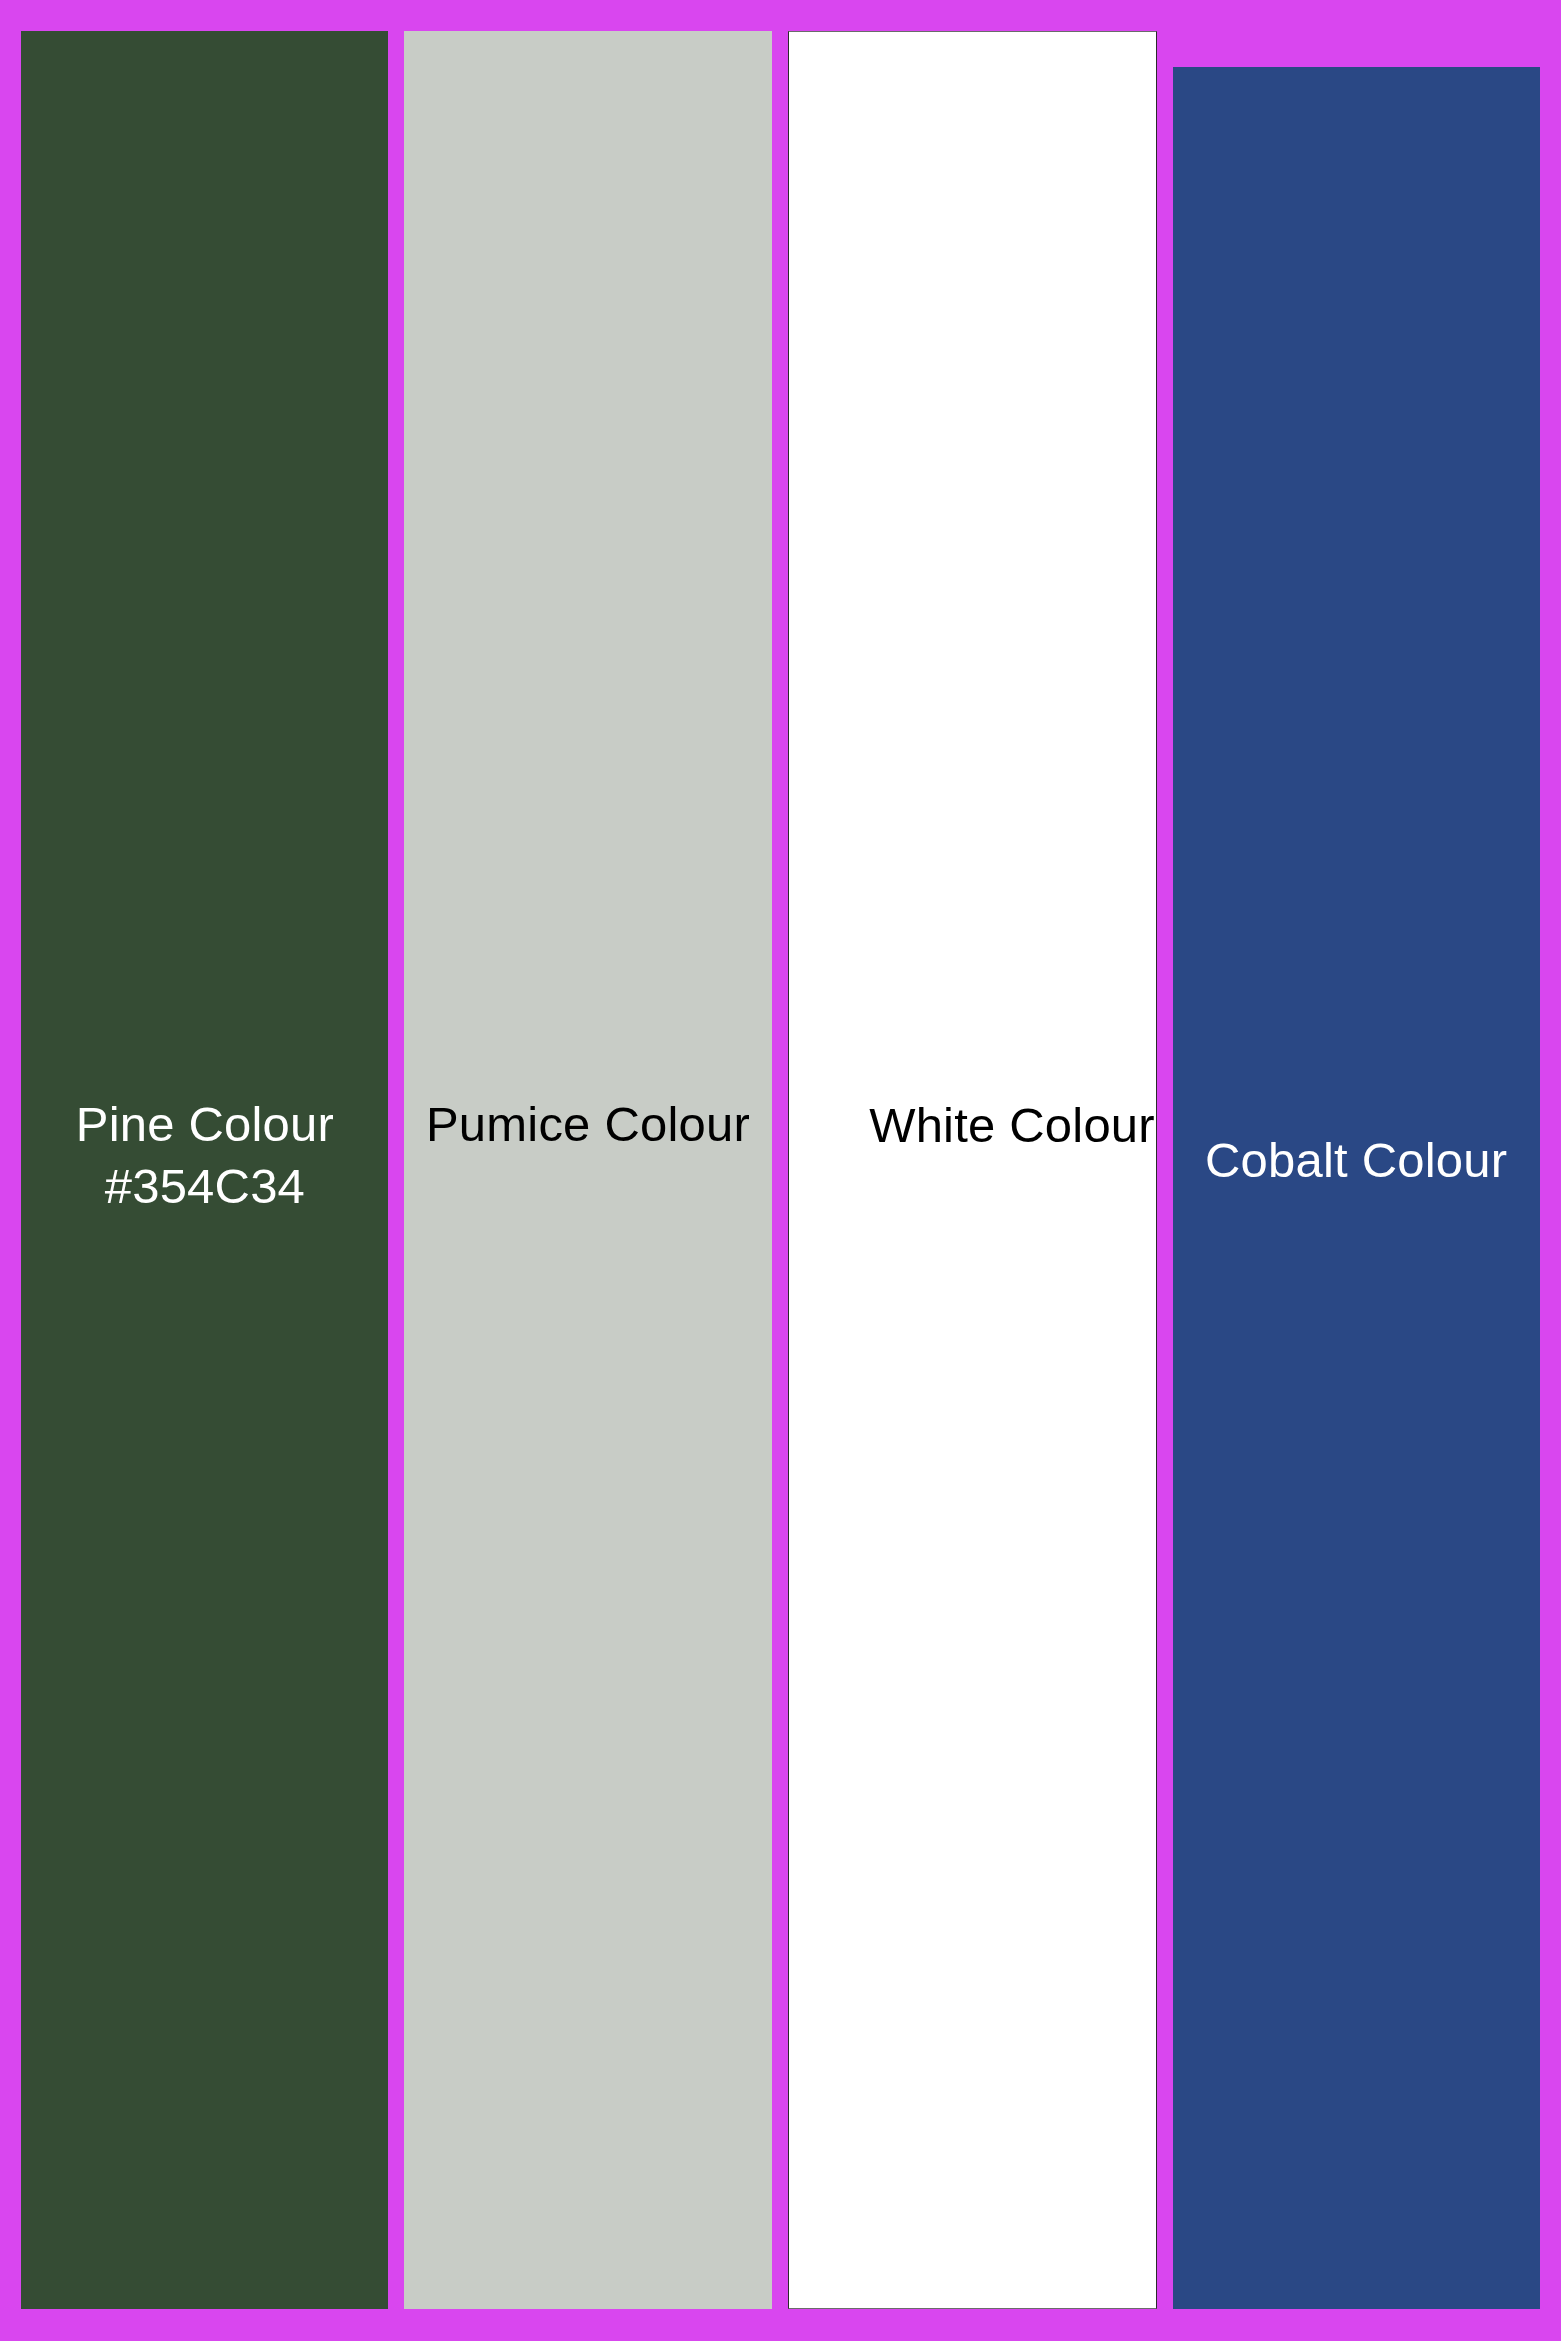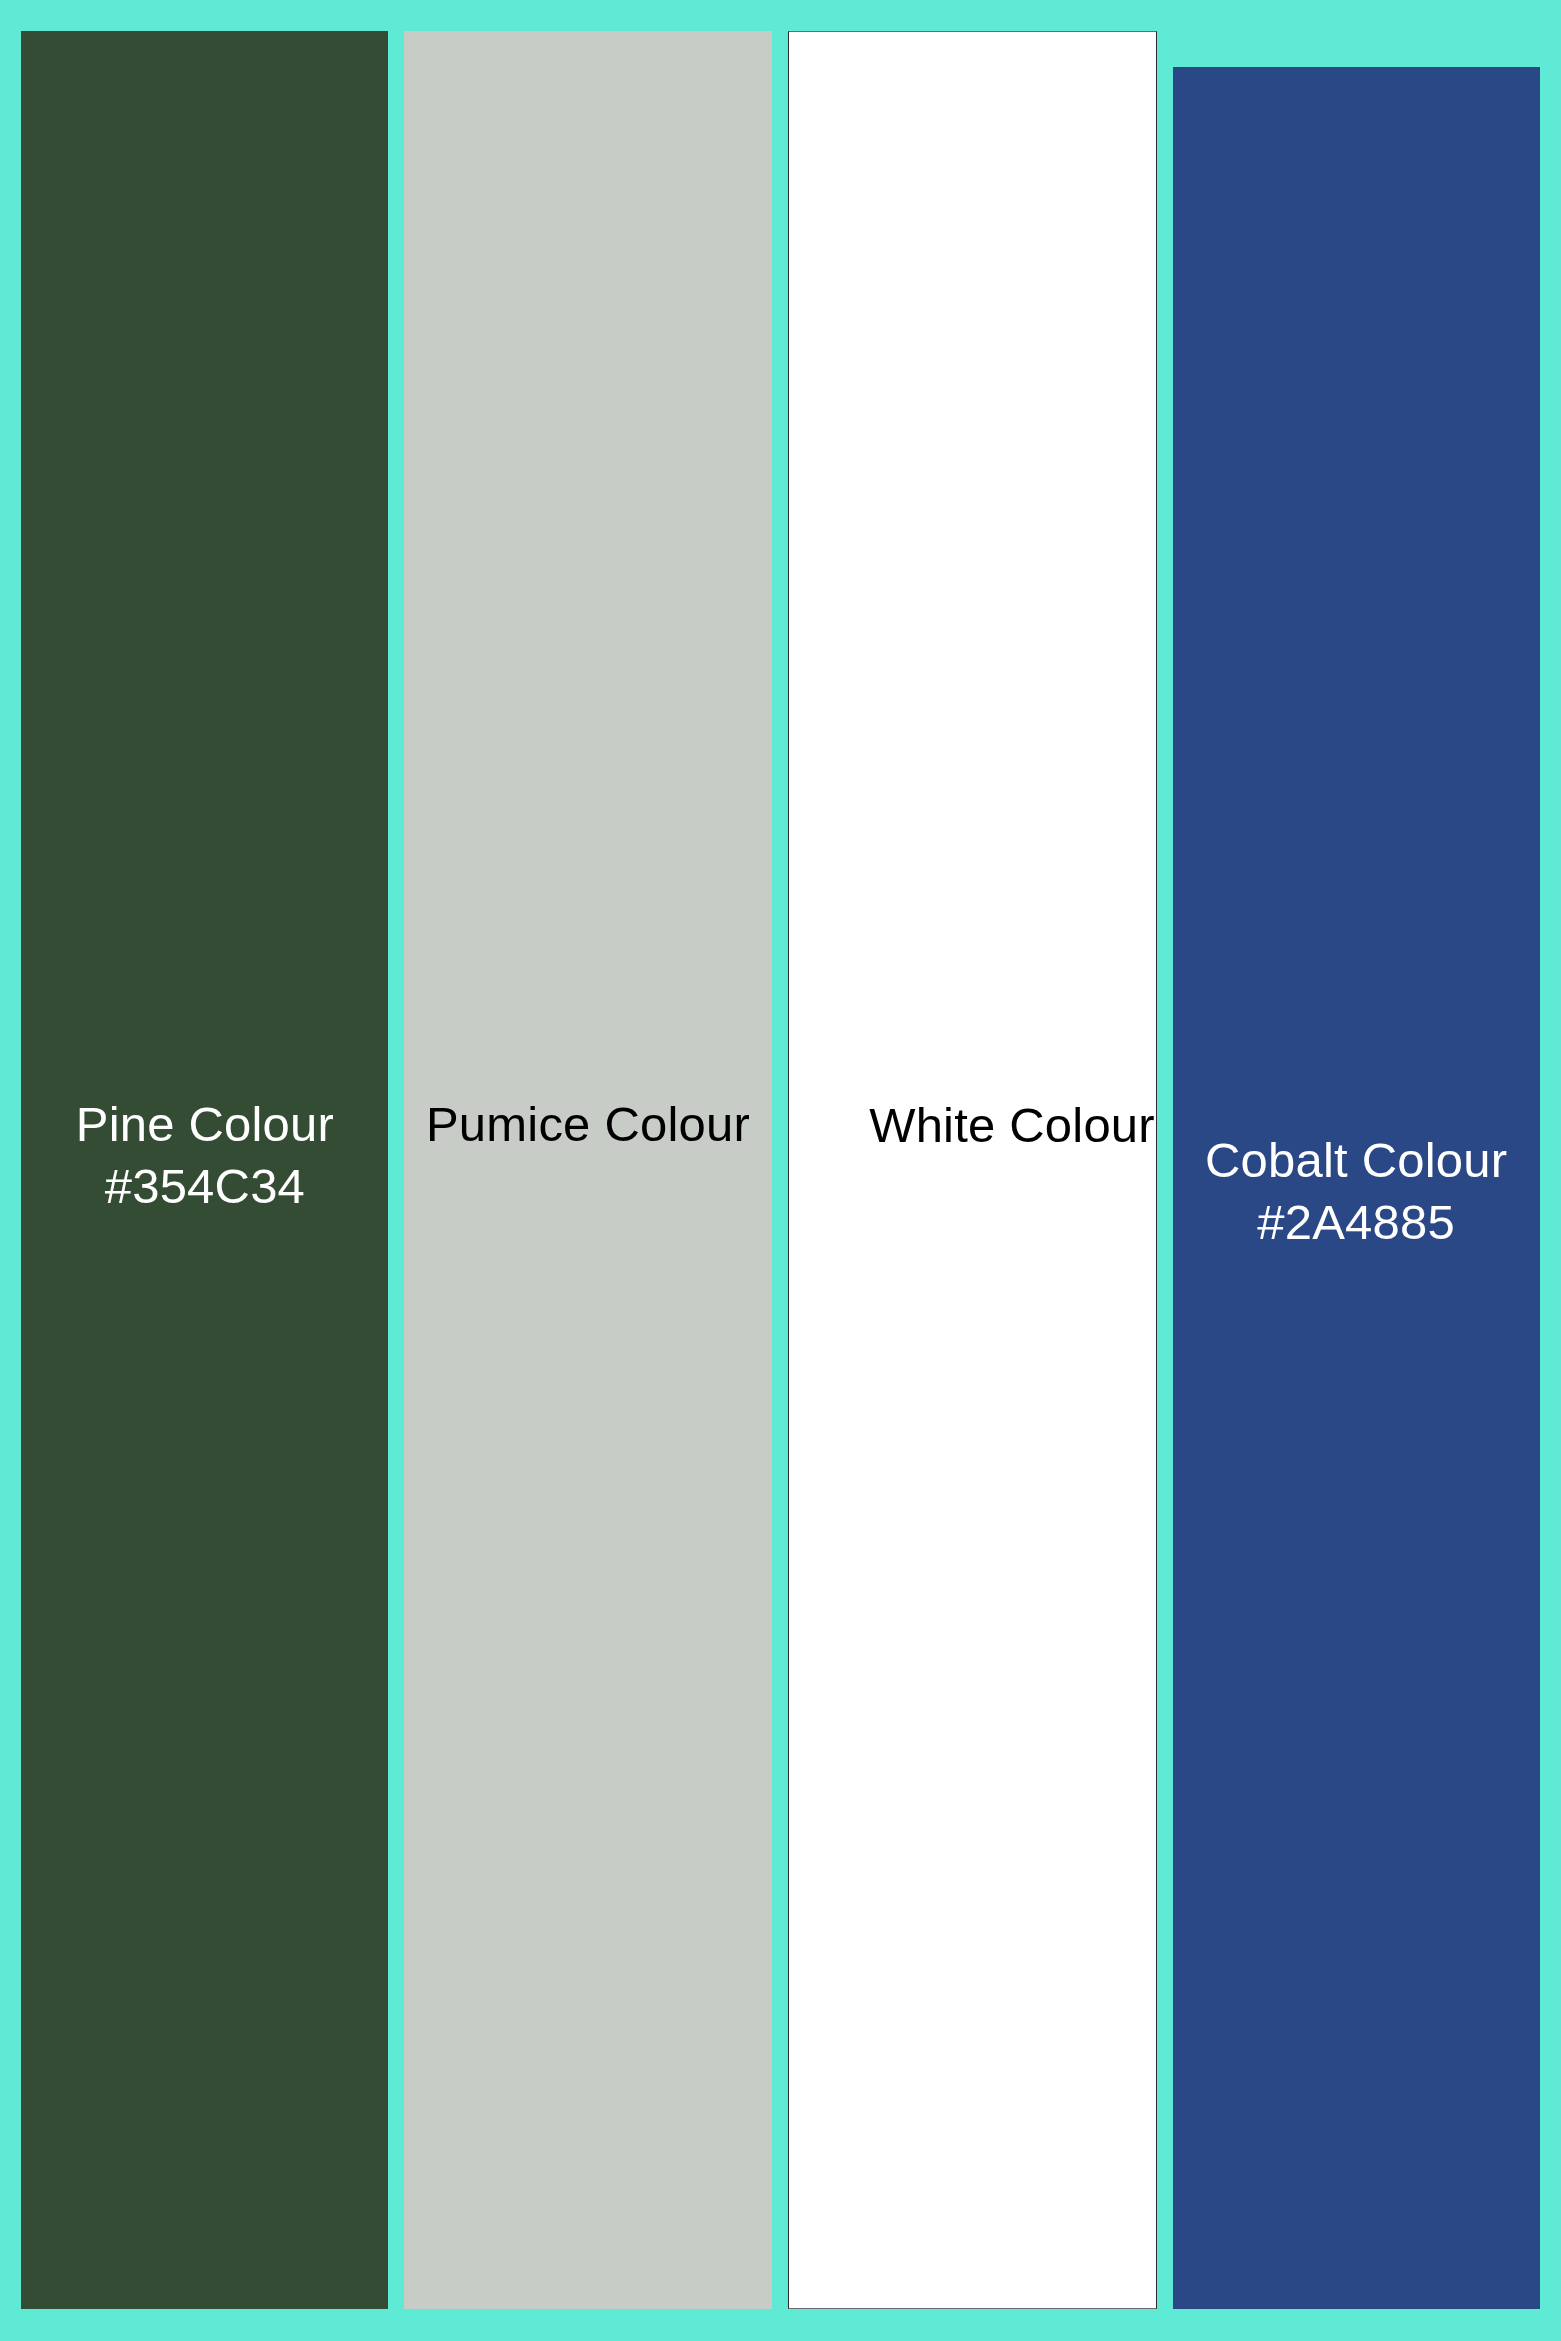--- a/index.html
+++ b/index.html
@@ -12,21 +12,21 @@
     width: 1561px;
     height: 2342px;
     font-family: "Liberation Sans", sans-serif;
     overflow: hidden;
   }
 
   .palette-sheet {
     position: relative;
     width: 1561px;
     height: 2342px;
-    background: #5eead4;
+    background: #d946ef;
     box-sizing: border-box;
     display: flex;
     flex-direction: row;
     align-items: stretch;
     justify-content: center;
     padding: 31px 21.4px 33px 21.4px;
     gap: 16px;
   }
 
   .swatch {
@@ -93,18 +93,17 @@
 
   <div class="swatch swatch--outlined" style="background: rgb(255, 255, 255);">
     <div class="swatch-caption caption-offset" style="color: rgb(0, 0, 0); padding-left: 40px;">
       <span class="swatch-name">White Colour</span>
     </div>
   </div>
 
   <div class="swatch" style="background: rgb(42, 72, 133); margin-top: 36px;">
     <div class="swatch-caption caption-offset" style="color: rgb(255, 255, 255);">
       <span class="swatch-name">Cobalt Colour</span>
-      <span class="swatch-hex">#2A4885</span>
     </div>
   </div>
 
 </div>
 
 
 </body></html>

